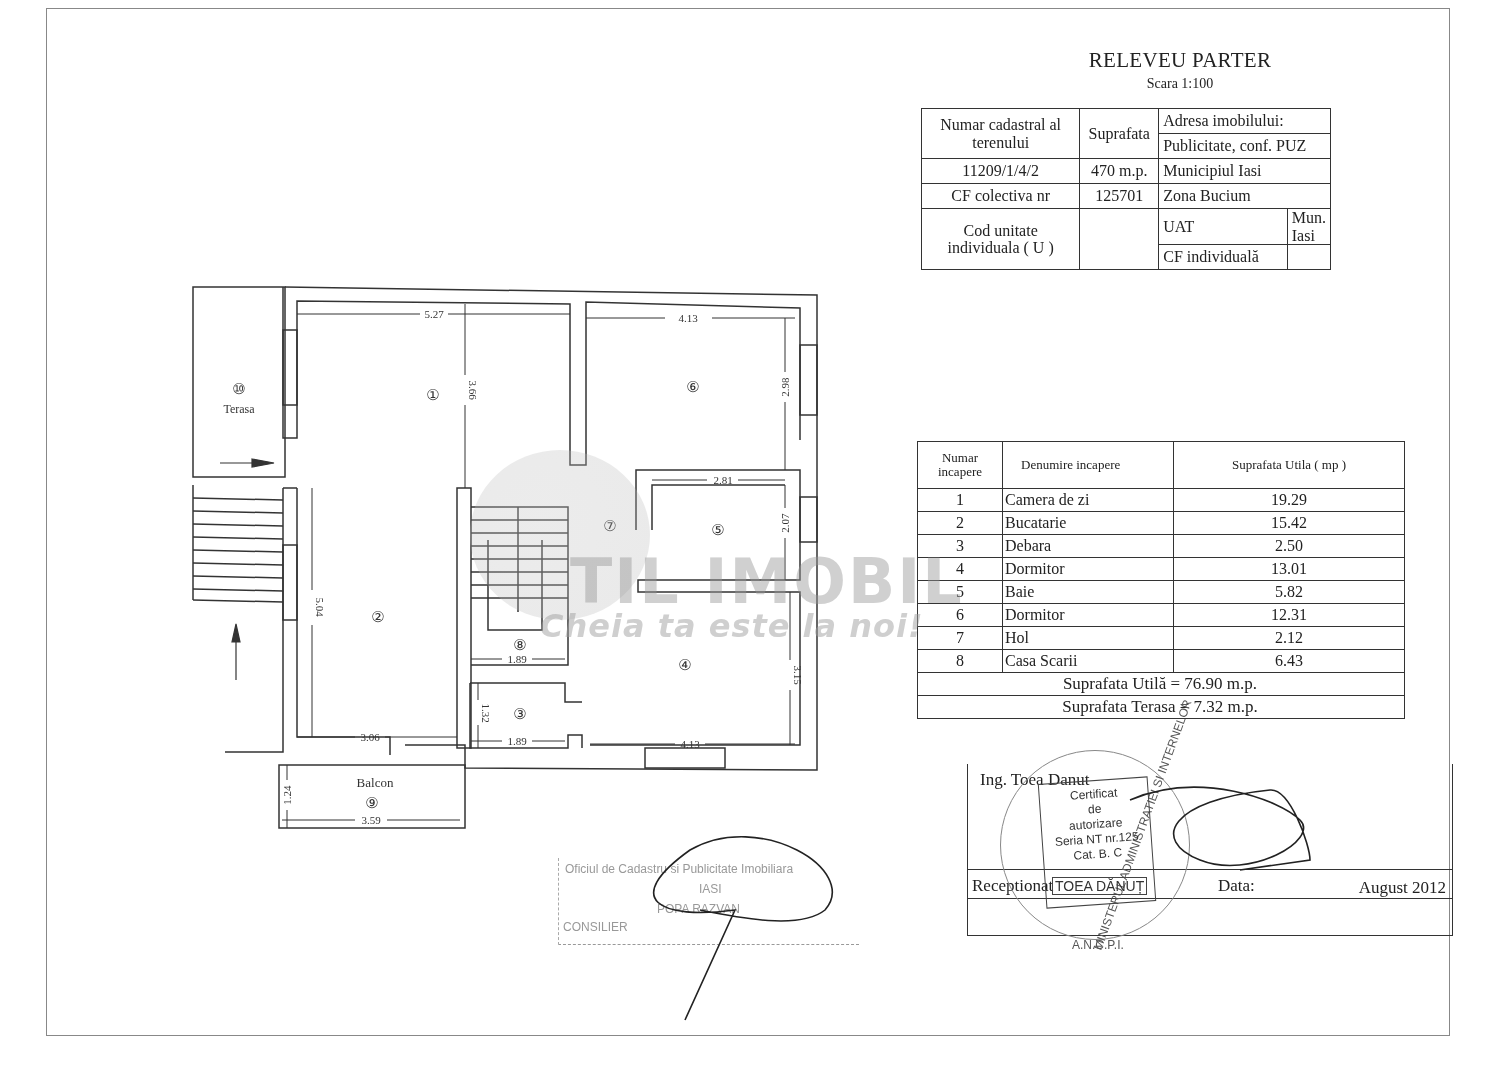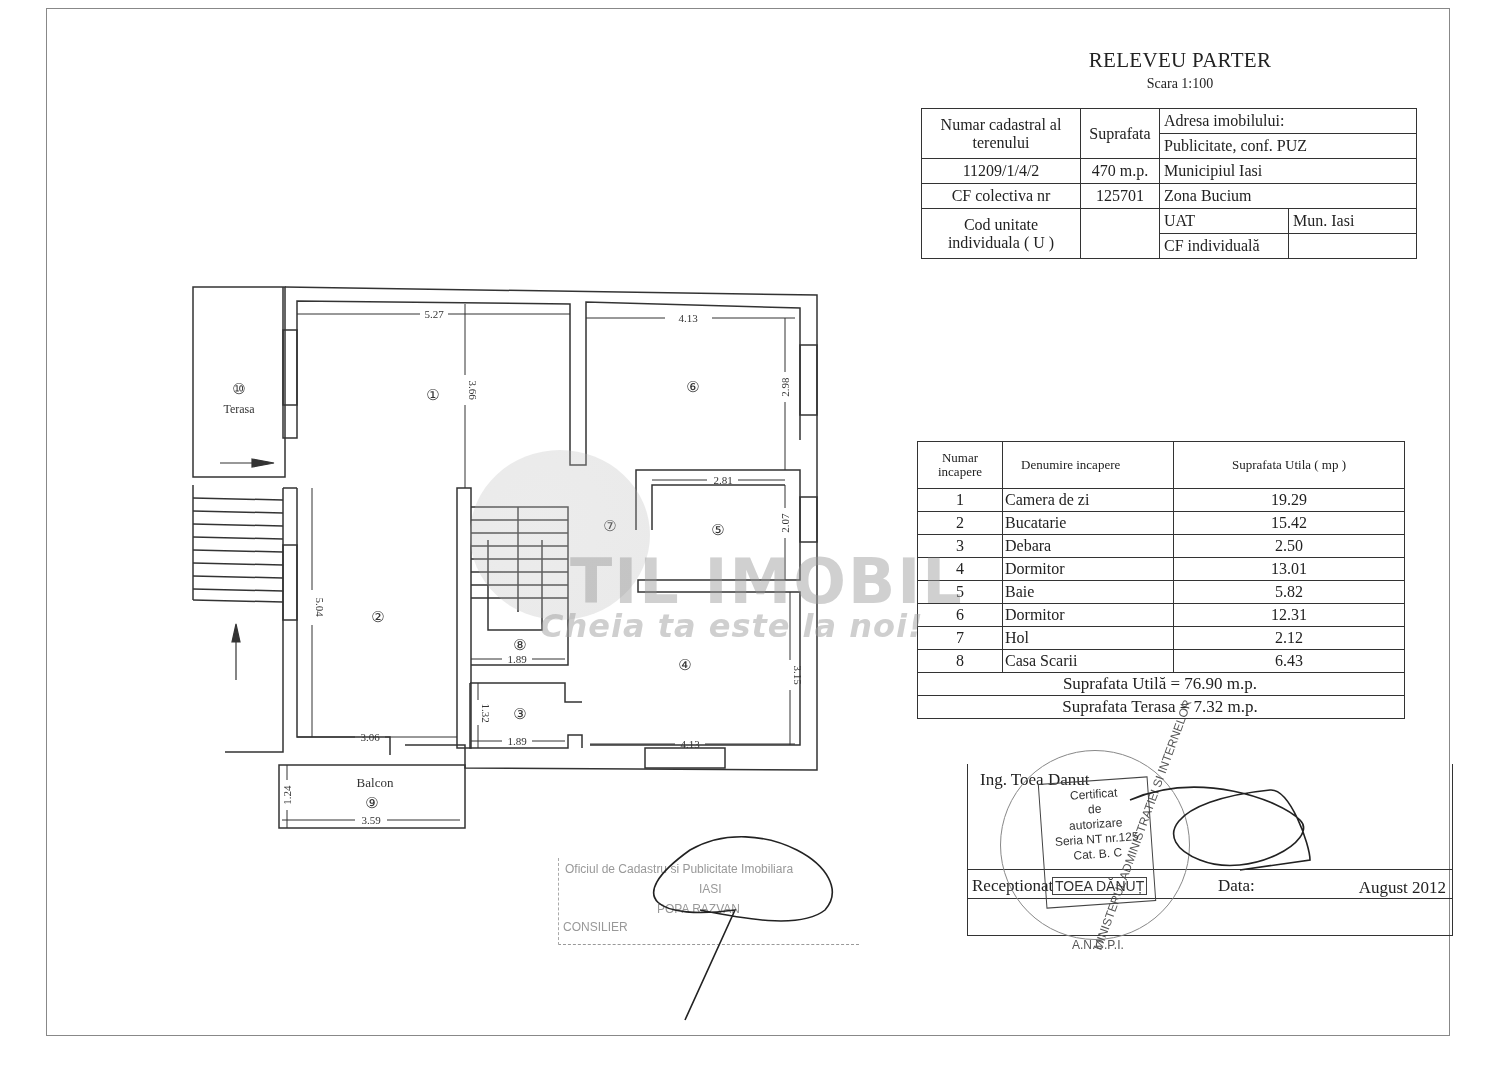--- a/index.html
+++ b/index.html
@@ -2,21 +2,21 @@
 <html><head>
 <meta charset="utf-8">
 <style>
   html,body{margin:0;padding:0;background:#fff;}
   body{width:1512px;height:1080px;position:relative;overflow:hidden;font-family:"Liberation Serif",serif;color:#222;}
   .frame{position:absolute;left:46px;top:8px;width:1404px;height:1028px;border:1.5px solid #888;box-sizing:border-box;}
   .title{position:absolute;left:1040px;top:48px;width:280px;text-align:center;font-size:21px;letter-spacing:.3px;}
   .subtitle{position:absolute;left:1040px;top:76px;width:280px;text-align:center;font-size:14px;}
   table{border-collapse:collapse;position:absolute;font-family:"Liberation Serif",serif;}
   td{border:1.5px solid #333;padding:0 4px;font-size:16px;line-height:1.1;}
-  .info{left:921px;top:108px;width:496px;}
+  .info{left:921px;top:108px;width:410px;}
   .info td{height:24px;}
   .c{text-align:center;}
   .rooms{left:917px;top:441px;width:488px;}
   .rooms td{height:22px;padding:0 2px;}
   .rooms .hd td{font-size:13px;height:46px;}
   .rooms td.sum{text-align:center;font-size:17px;padding-left:0;}
   .sig{position:absolute;left:967px;top:764px;width:486px;height:172px;border:1.5px solid #333;border-top:none;box-sizing:border-box;}
   .sig .eng{position:absolute;left:12px;top:6px;font-size:17px;}
   .sig .rec{position:absolute;left:4px;top:112px;font-size:17px;}
   .sig .hline{position:absolute;left:0;right:0;top:134px;border-top:1.5px solid #333;}

